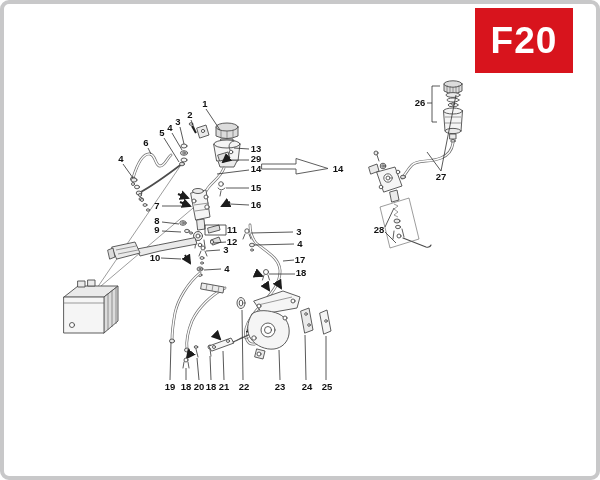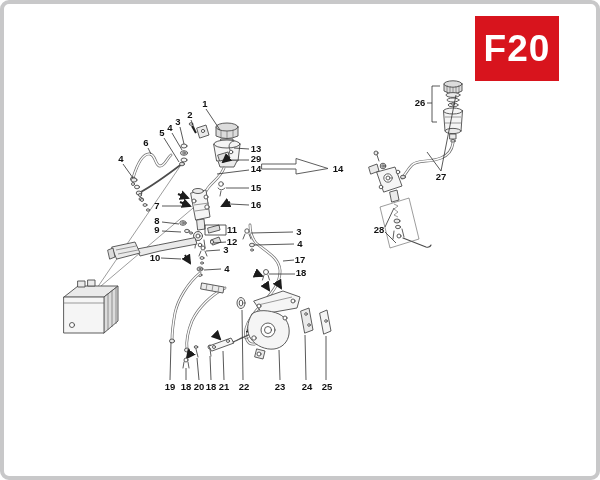--- a/index.html
+++ b/index.html
@@ -9,21 +9,21 @@
     background:#ffffff; position:relative; overflow:hidden;
   }
   .stage { position:absolute; inset:0; background:#fff; }
   .frame {
     position:absolute; inset:0;
     border:4px solid var(--frame,#c8c8c9);
     border-radius:9px; pointer-events:none; z-index:5;
   }
   svg.diagram { position:absolute; inset:0; z-index:1; }
   .badge {
-    position:absolute; left:475px; top:16px; width:84px; height:65px;
+    position:absolute; left:475px; top:8px; width:98px; height:65px;
     display:flex; align-items:center; justify-content:center;
     font-weight:bold; font-size:37px; letter-spacing:1px; z-index:4;
     font-family:"Liberation Sans", sans-serif;
   }
   
   .s  { stroke:#4c4c4c; stroke-width:.9; fill:none; stroke-linecap:round; stroke-linejoin:round; }
   .f0 { fill:#f5f5f5; } .f1 { fill:#eaeaea; } .f2 { fill:#dcdcdc; } .fw { fill:#ffffff; }
   .thin  { stroke:#5a5a5a; stroke-width:.6; fill:none; }
   .tube  { stroke:#6f6f6f; stroke-width:2.8; fill:none; stroke-linecap:round; }
   .core  { stroke:#fdfdfd; stroke-width:1.4; fill:none; stroke-linecap:round; }

